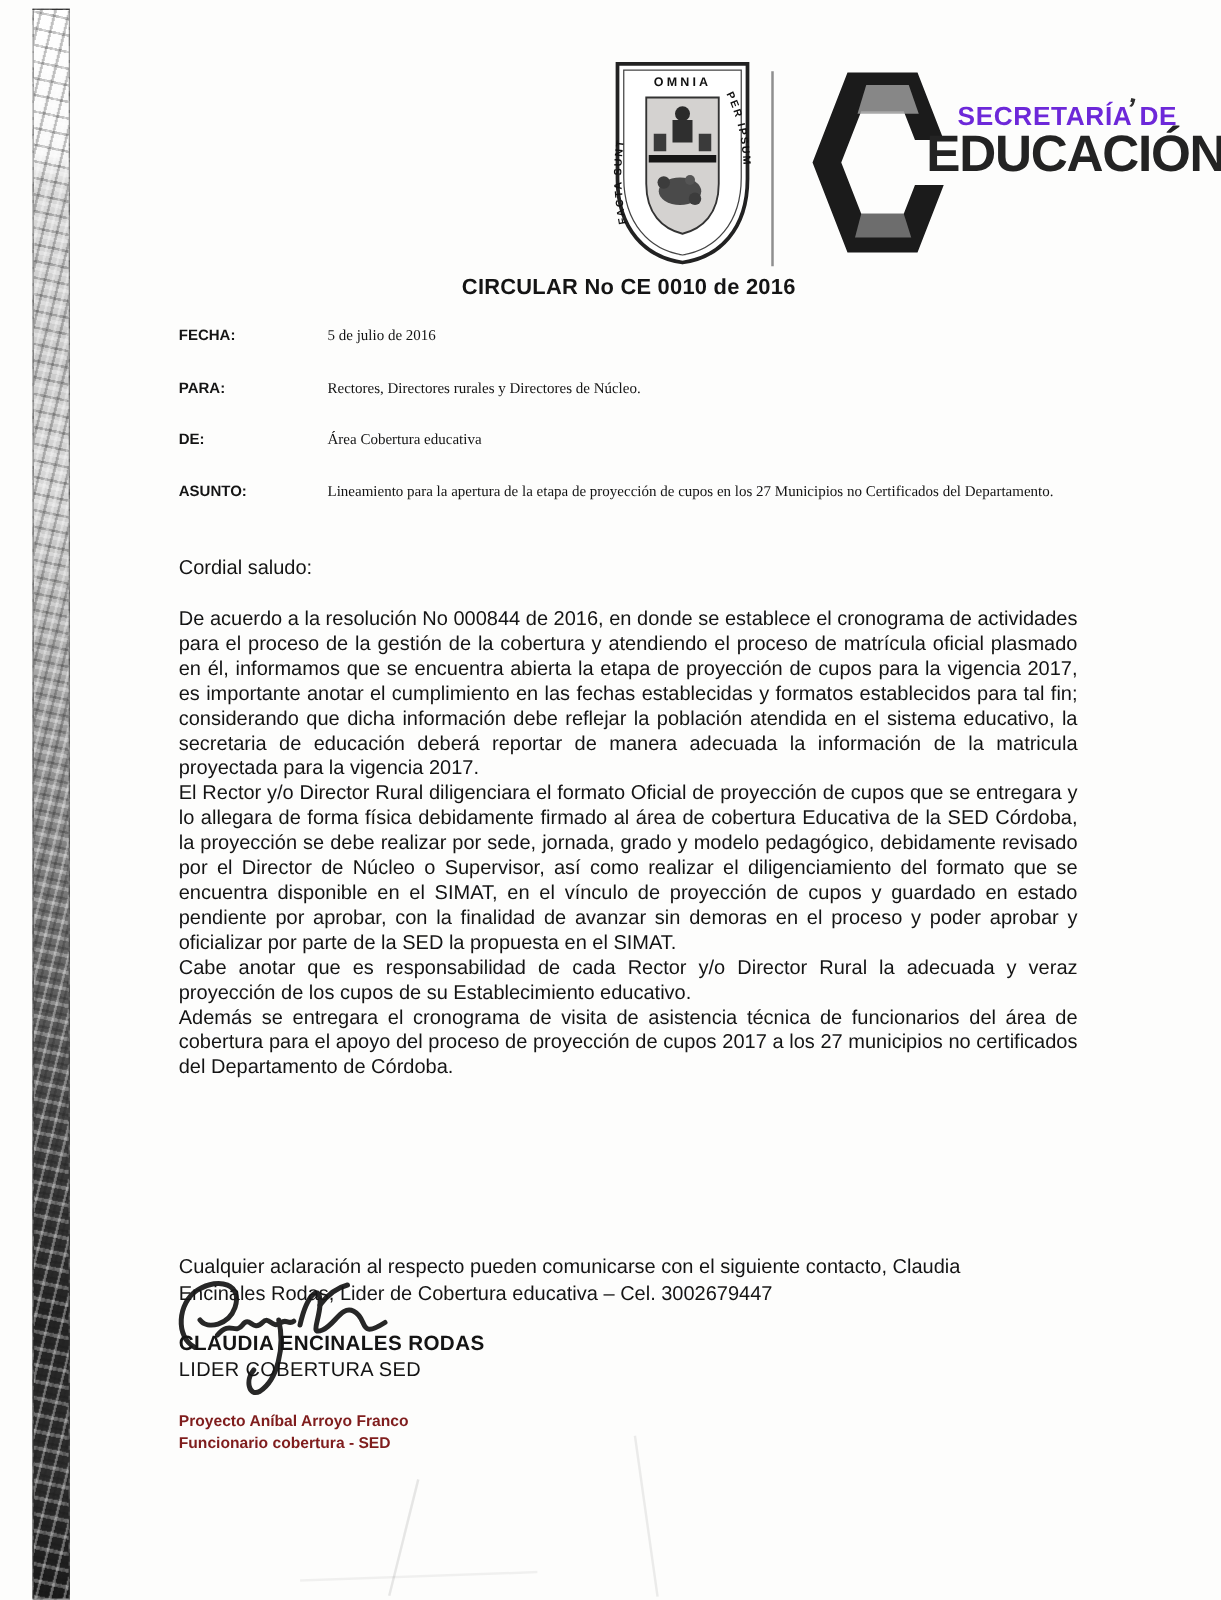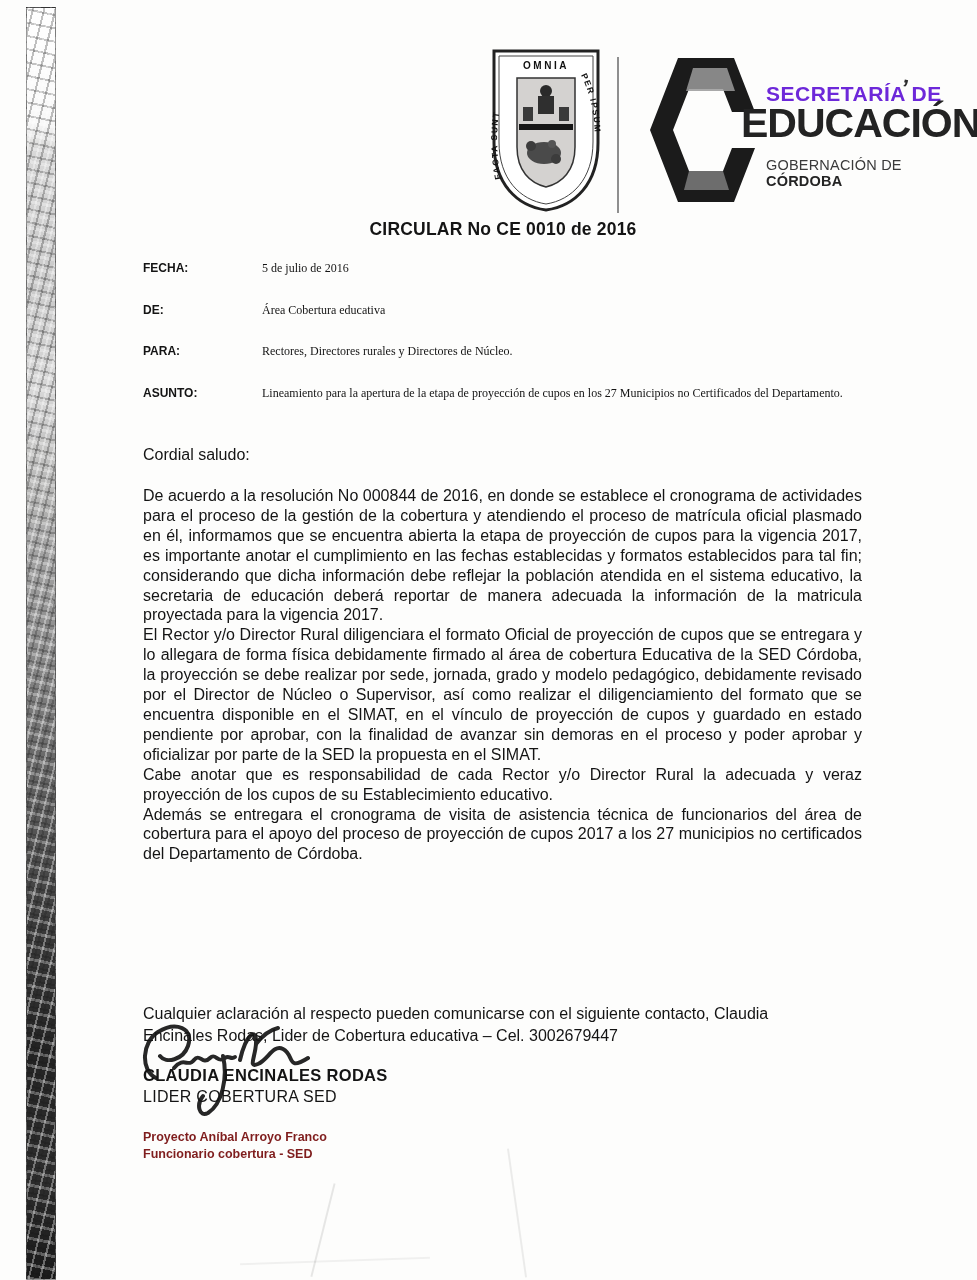--- a/index.html
+++ b/index.html
@@ -105,36 +105,35 @@
   <svg class="hexlogo" width="116" height="152" viewBox="0 0 116 152">
     <path fill-rule="evenodd" fill="#1b1b1b" d="M30,4 L86,4 L114,76 L86,148 L30,148 L2,76 Z M41,35 L75,35 L91,76 L75,117 L41,117 L25,76 Z"></path>
     <rect x="79" y="58" width="37" height="36" fill="#fdfdfc"></rect>
     <path d="M45,14 L79,14 L87,37 L38,37 Z" fill="#9a9a9a" opacity="0.85"></path>
     <path d="M41,117 L75,117 L81,136 L36,136 Z" fill="#8a8a8a" opacity="0.75"></path>
   </svg>
 
   <div class="sec-line1">SECRETARÍA DE</div>
   <div class="sec-mark">’</div>
   <div class="sec-line2">EDUCACIÓN</div>
-  <div class="sec-line3"><span>GOBERNACIÓN DE </span><b>CÓRDOBA</b></div>
 
   <div class="doc-title">CIRCULAR No CE 0010 de 2016</div>
 
   <div class="meta">
     <div class="meta-row">
       <div class="meta-label">FECHA:</div>
       <div class="meta-value">5 de julio de 2016</div>
     </div>
     <div class="meta-row">
+      <div class="meta-label">PARA:</div>
+      <div class="meta-value">Rectores, Directores rurales y Directores de Núcleo.</div>
+    </div>
+    <div class="meta-row">
       <div class="meta-label">DE:</div>
       <div class="meta-value">Área Cobertura educativa</div>
-    </div>
-    <div class="meta-row">
-      <div class="meta-label">PARA:</div>
-      <div class="meta-value">Rectores, Directores rurales y Directores de Núcleo.</div>
     </div>
     <div class="meta-row">
       <div class="meta-label">ASUNTO:</div>
       <div class="meta-value">Lineamiento para la apertura de la etapa de proyección de cupos en los 27 Municipios no Certificados del Departamento.</div>
     </div>
   </div>
 
   <div class="greeting">Cordial saludo:</div>
 
   <div class="bodytext">

